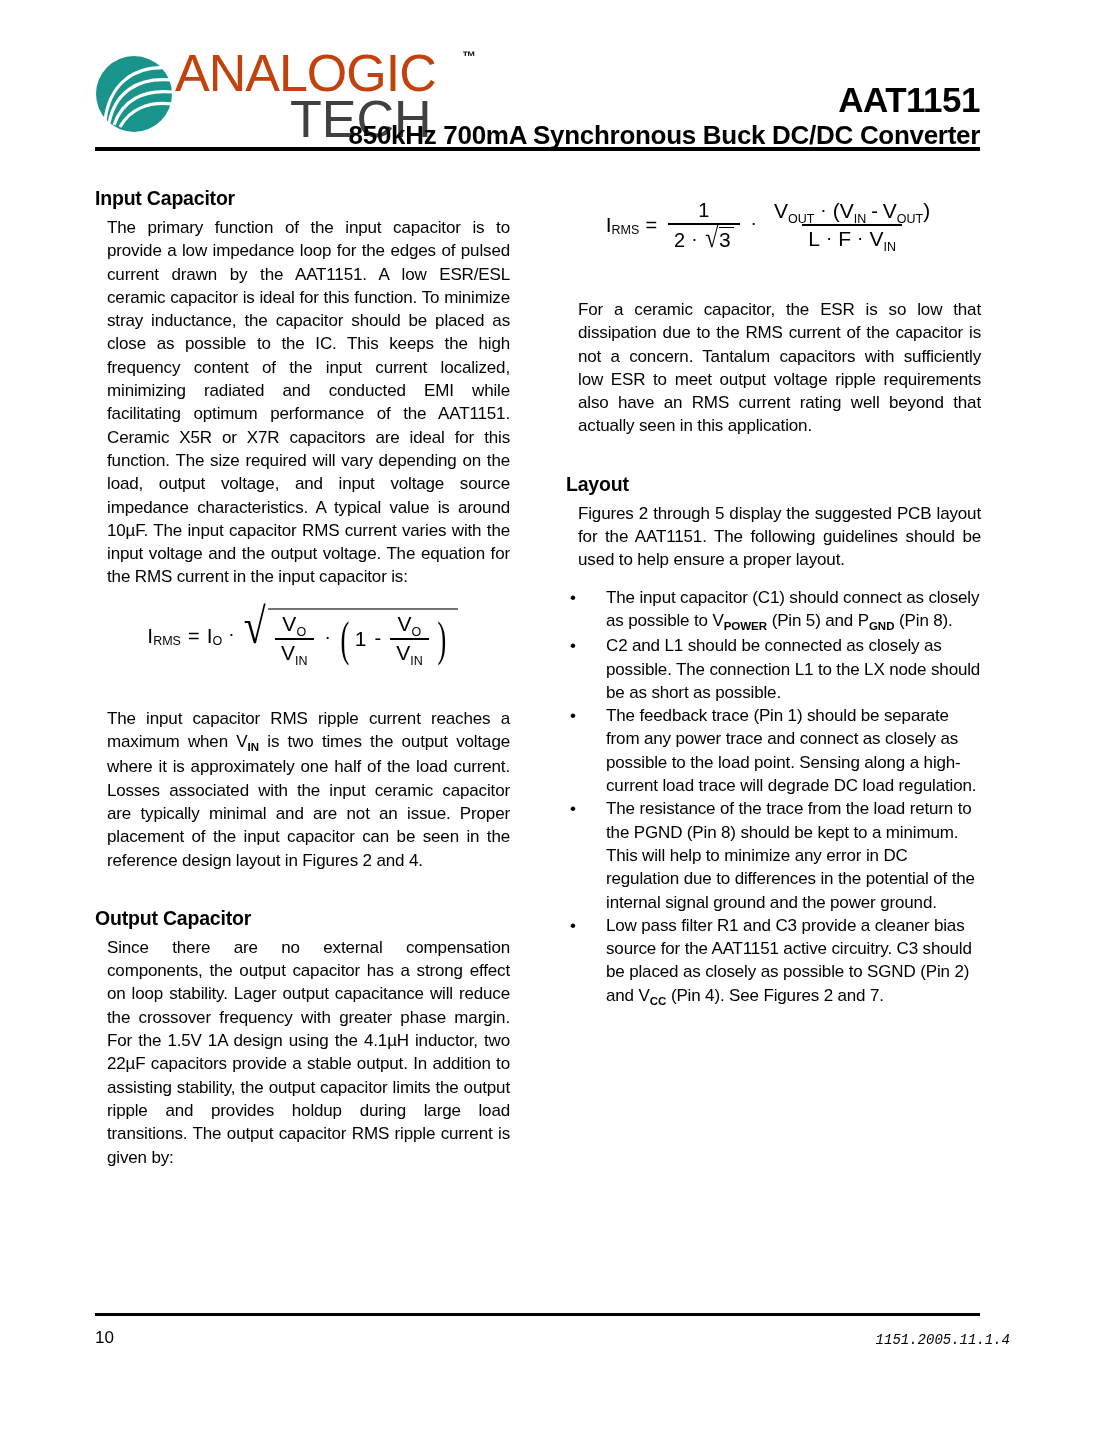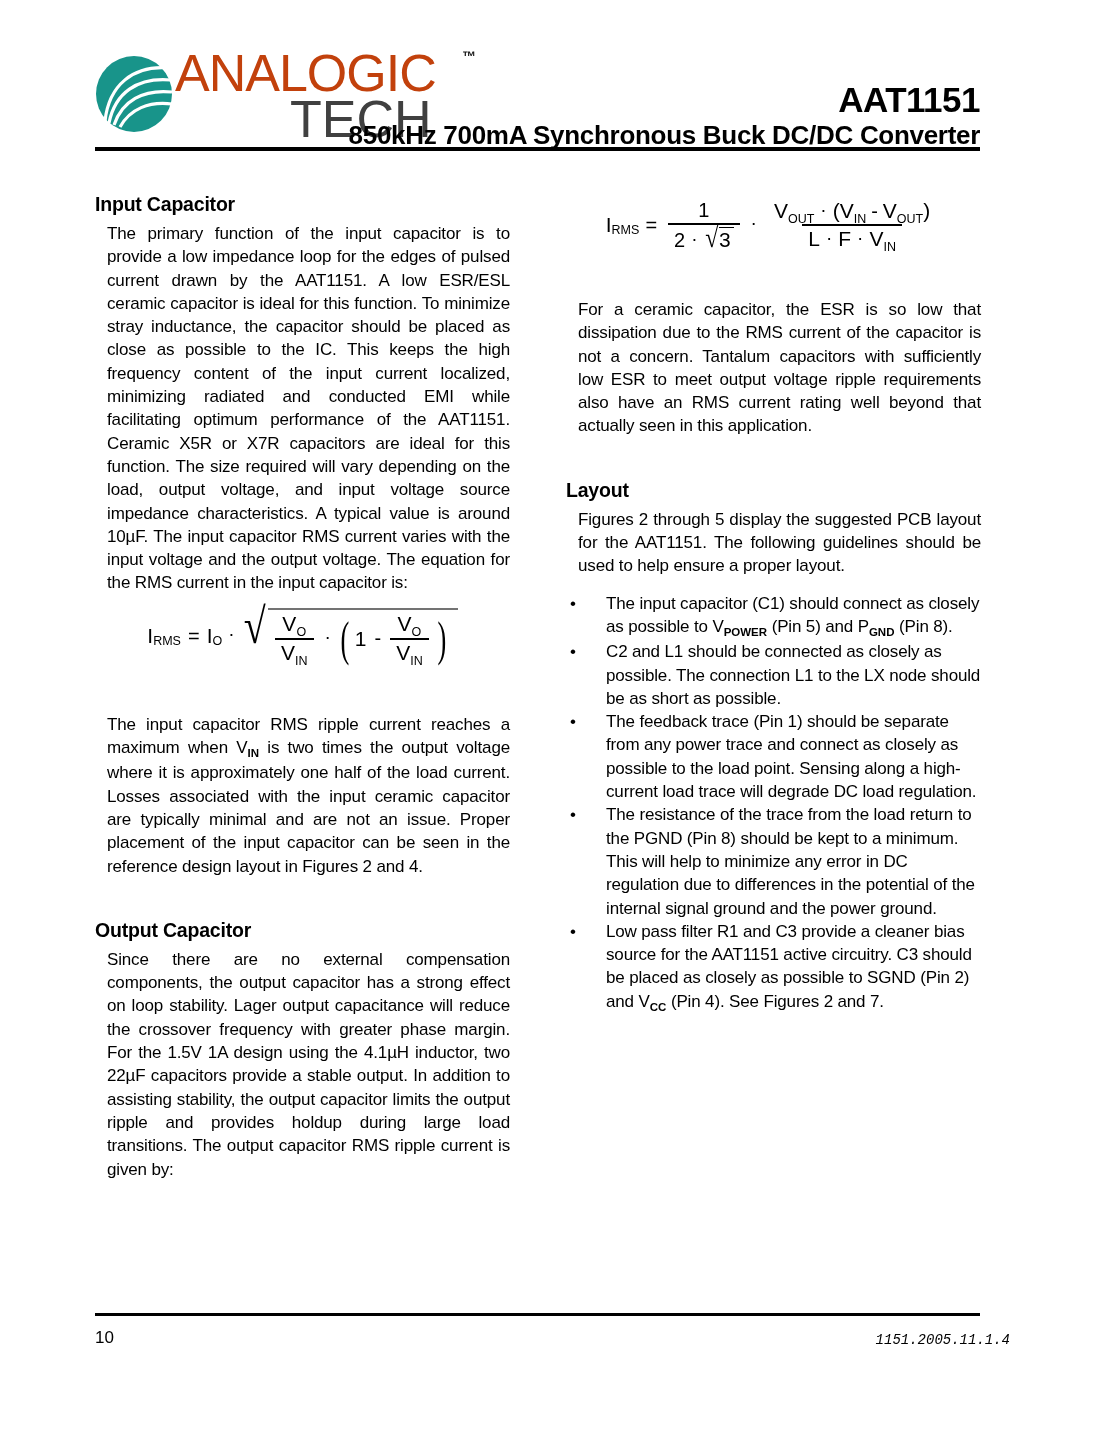--- a/index.html
+++ b/index.html
@@ -16,21 +16,21 @@
   .logo-tech{position:absolute;left:115px;top:48px;font-size:52px;letter-spacing:0px;line-height:52px;color:#404040;}
   .part-number{position:absolute;right:0;top:36px;font-size:35px;font-weight:bold;letter-spacing:-0.5px;line-height:38px;text-align:right;}
   .part-subtitle{position:absolute;right:0;top:78px;font-size:26px;font-weight:bold;letter-spacing:-0.3px;line-height:24px;white-space:nowrap;}
   .header-rule{position:absolute;left:95px;top:147px;width:885px;height:4px;background:#000;}
 
   
   .col{position:absolute;top:186px;width:415px;}
   .col-left{left:95px;}
   .col-right{left:566px;}
 
-  h2.sec{font-size:19.5px;font-weight:bold;margin:6px 0 6px 0;line-height:24px;letter-spacing:-0.2px;}
+  h2.sec{font-size:19.5px;font-weight:bold;margin:0 0 6px 0;line-height:24px;letter-spacing:-0.2px;}
   p.body{font-size:17px;line-height:23.3px;margin:0 0 0 12px;text-align:justify;text-justify:inter-word;letter-spacing:-0.15px;}
   .gap-sm{height:14px;}
   .gap-lg{height:34px;}
 
   sub{font-size:11.5px;vertical-align:baseline;position:relative;top:4px;letter-spacing:0;font-weight:bold;}
 
   
   ul.bullets{list-style:none;margin:0;padding:0;}
   ul.bullets li{position:relative;padding-left:40px;font-size:17px;line-height:23.3px;margin:0 0 0 0;letter-spacing:-0.15px;}
   ul.bullets li .bl{position:absolute;left:4px;top:0;font-size:17px;line-height:23.3px;}

